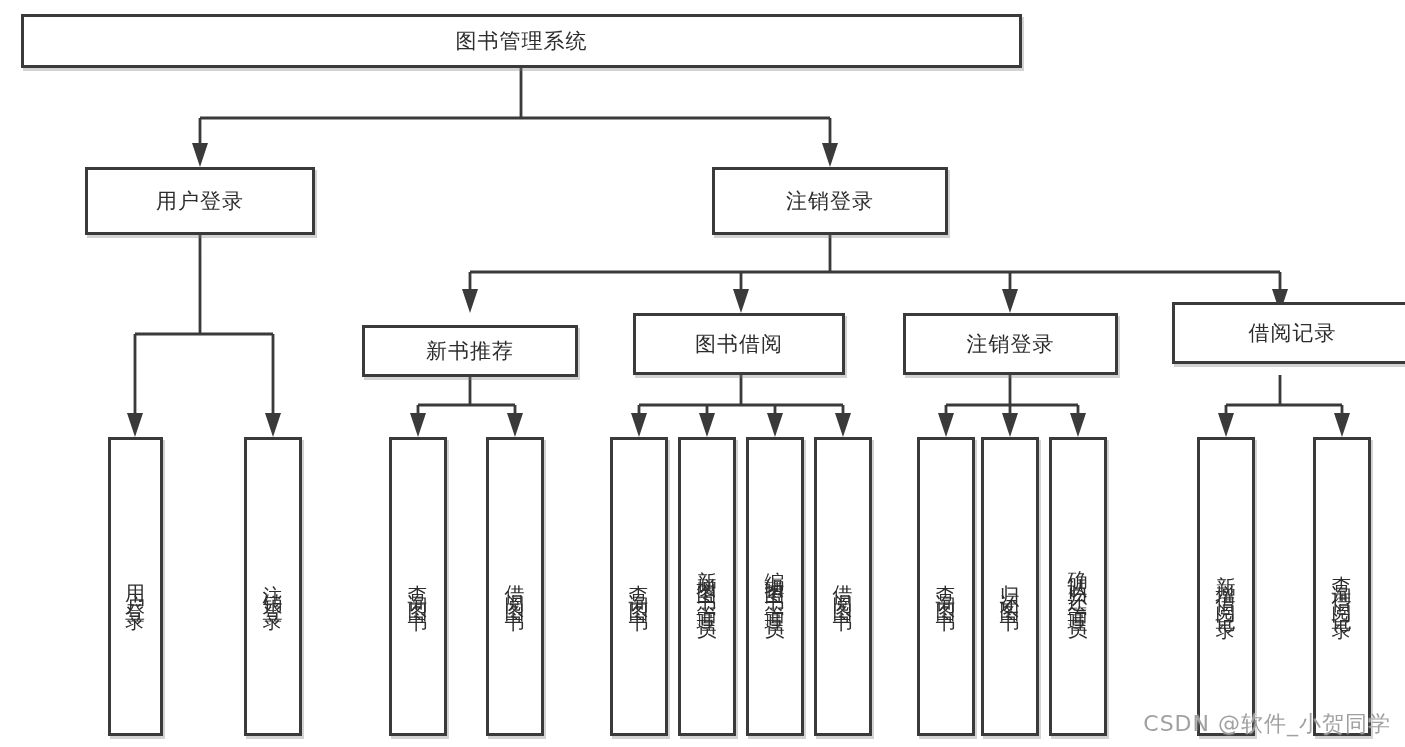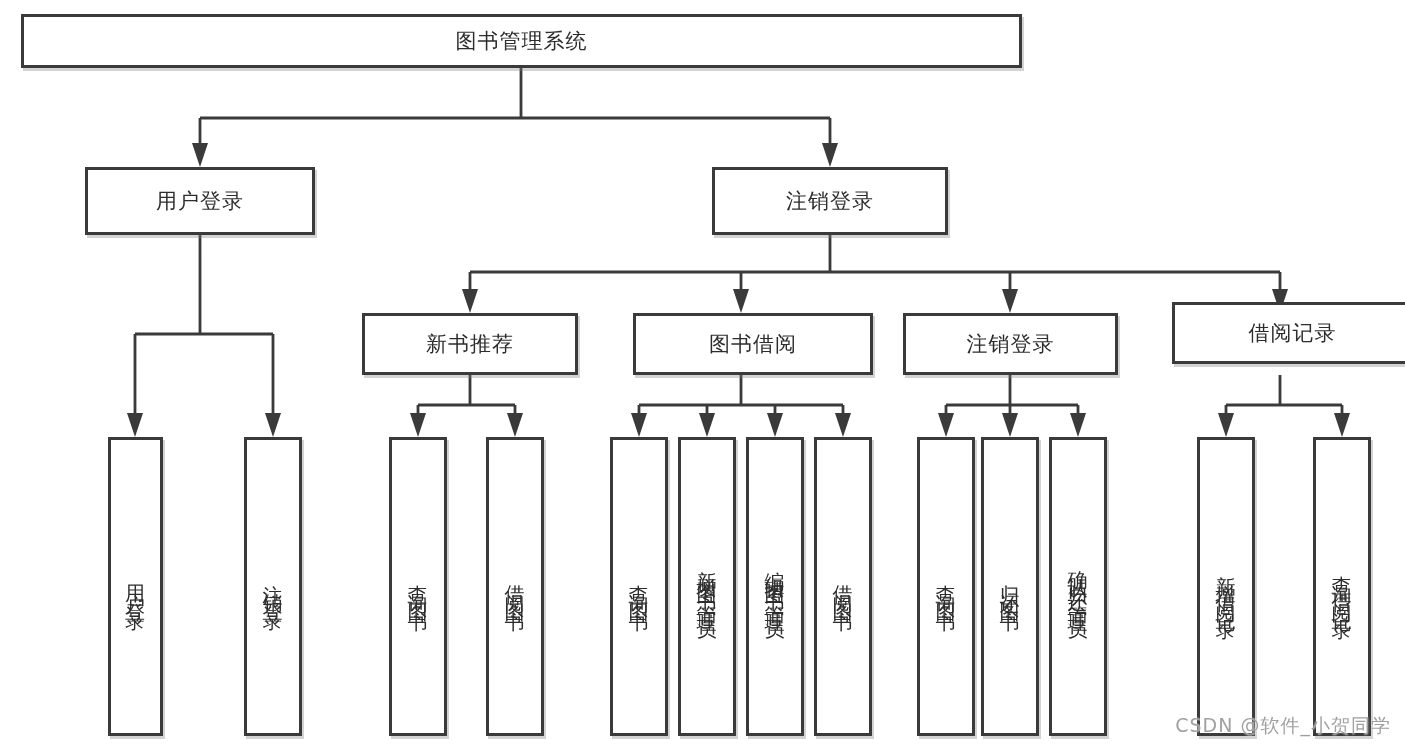--- a/index.html
+++ b/index.html
@@ -36,21 +36,21 @@
     font-size: 20px;
     letter-spacing: 9px;
     line-height: 1;
     text-align: center;
   }
   .leaf span { display: inline-block; }
   .watermark {
     position: absolute;
     right: 14px;
     bottom: 8px;
-    font-size: 19px;
+    font-size: 22px;
     letter-spacing: 1px;
     color: rgba(155,155,155,0.95);
     text-shadow: 0 0 2px #ffffff;
     white-space: nowrap;
     z-index: 5;
   }
 </style>
 </head>
 <body>
 
@@ -117,24 +117,24 @@
     <span>图书管理系统</span>
   </div>
 
   <div class="node hnode" style="left:85px; top:167px; width:230px; height:68px;">
     <span>用户登录</span>
   </div>
   <div class="node hnode" style="left:712px; top:167px; width:236px; height:68px;">
     <span>注销登录</span>
   </div>
 
-  <div class="node hnode" style="left:362px; top:313px; width:216px; height:62px;">
+  <div class="node hnode" style="left:362px; top:325px; width:216px; height:52px;">
     <span>新书推荐</span>
   </div>
-  <div class="node hnode" style="left:633px; top:313px; width:240px; height:62px;">
+  <div class="node hnode" style="left:633px; top:313px; width:212px; height:62px;">
     <span>图书借阅</span>
   </div>
   <div class="node hnode" style="left:903px; top:313px; width:215px; height:62px;">
     <span>注销登录</span>
   </div>
   <div class="node hnode" style="left:1172px; top:302px; width:241px; height:62px;">
     <span>借阅记录</span>
   </div>
 
   <div class="node leaf" style="left:108px; top:437px; width:55px; height:299px;">

